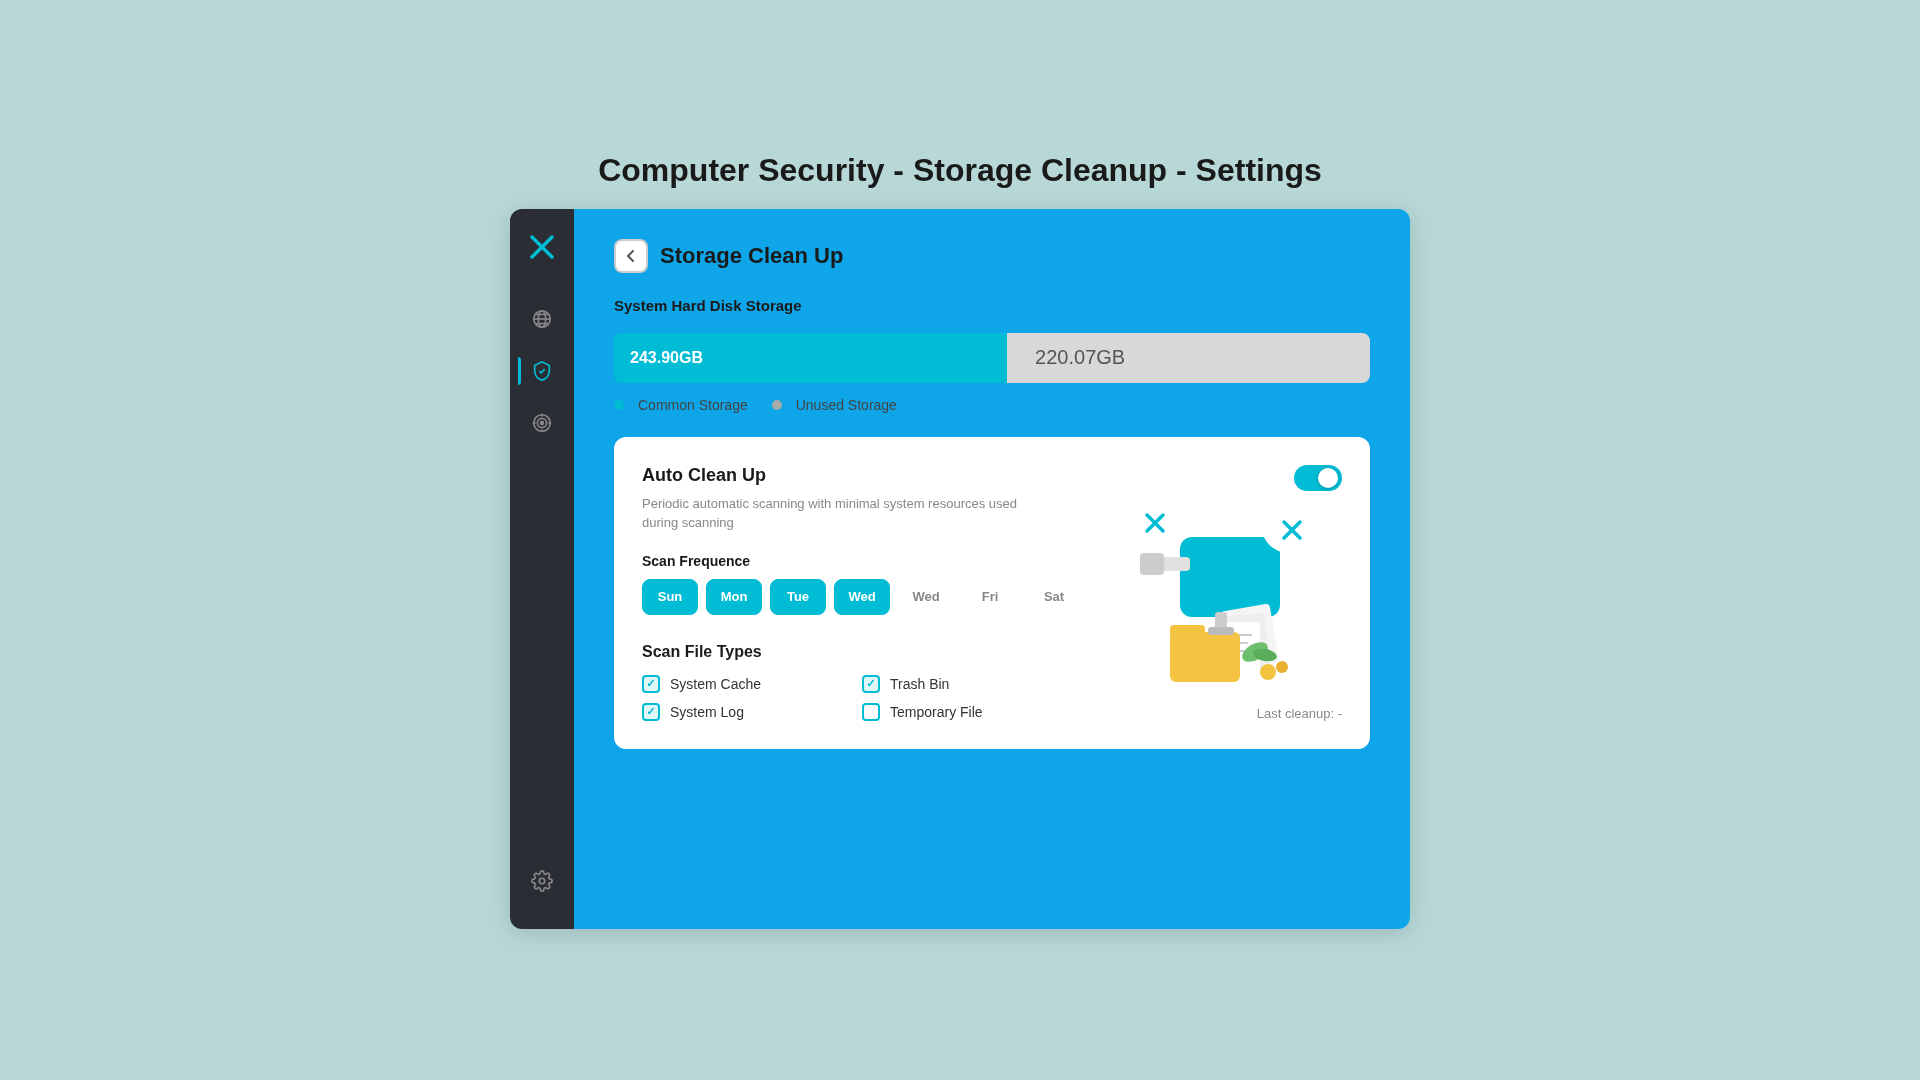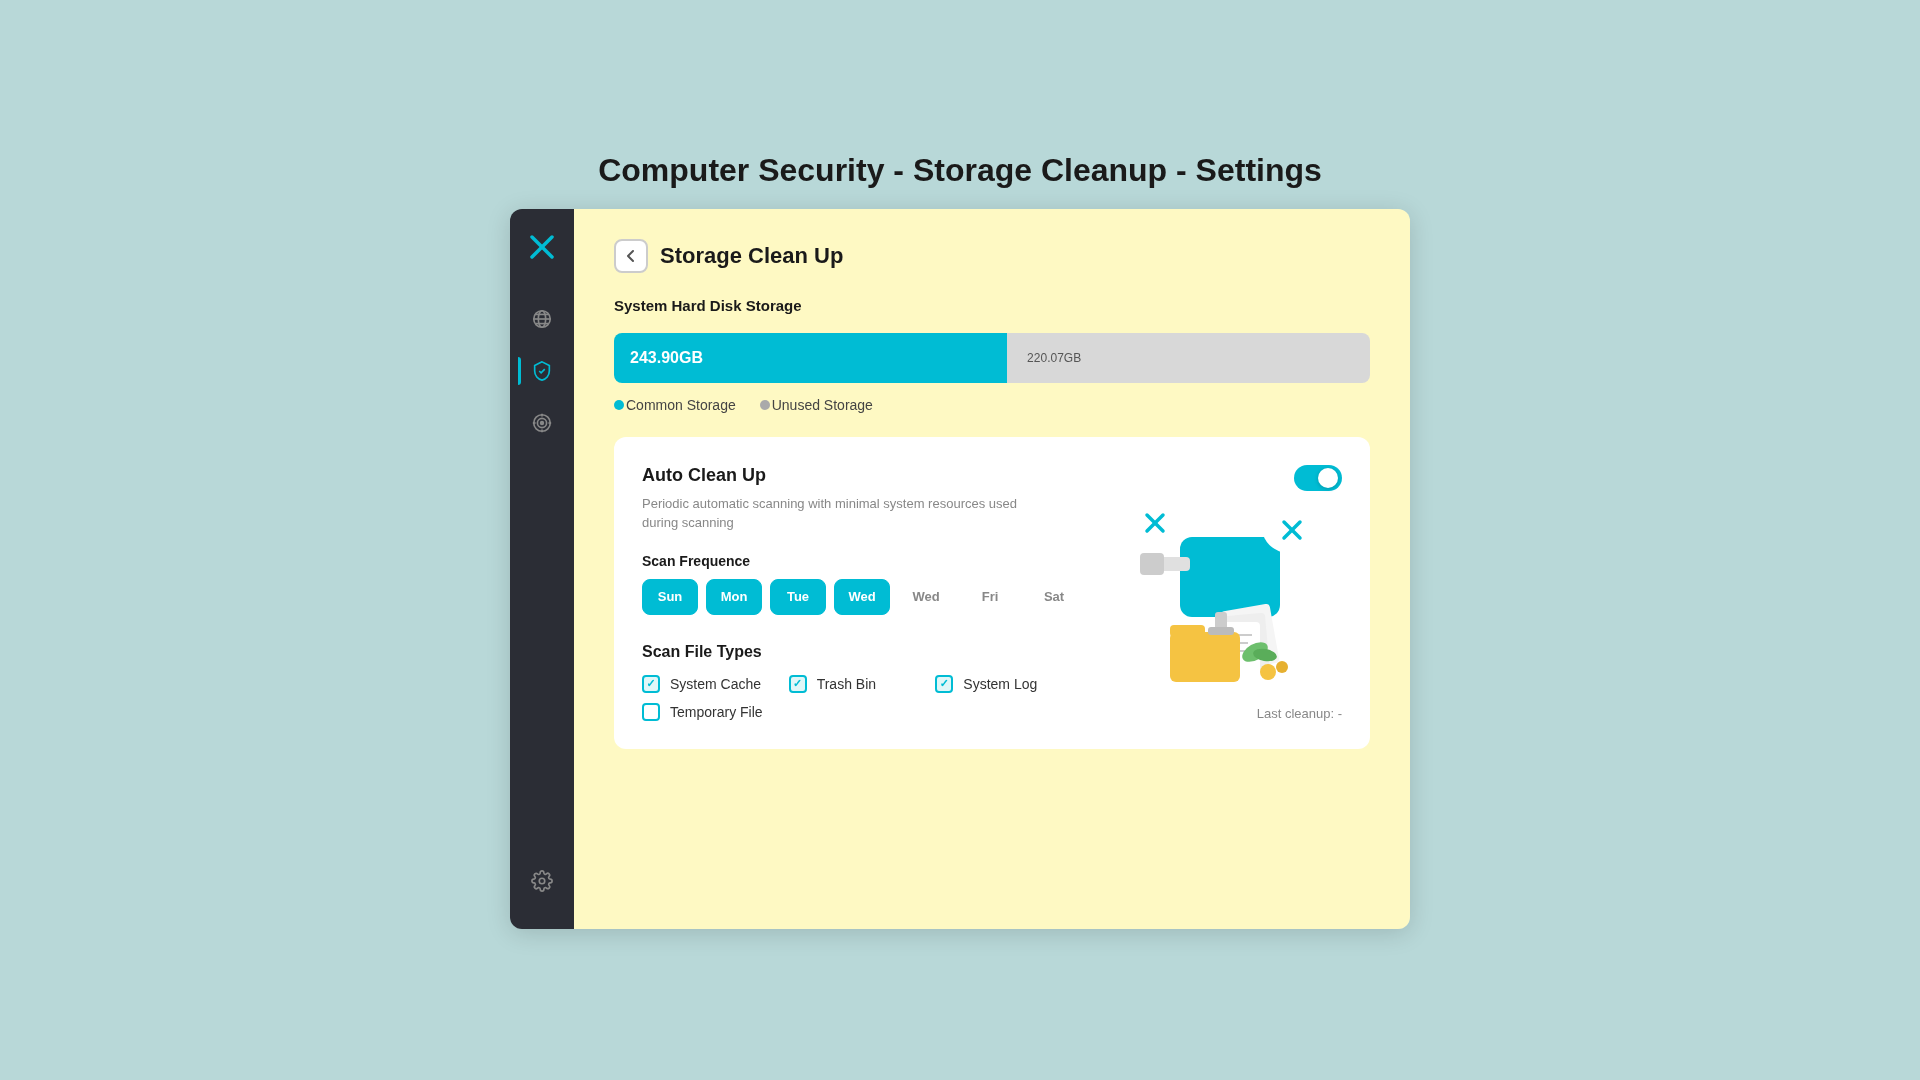--- a/index.html
+++ b/index.html
@@ -74,21 +74,21 @@
       transform: translateY(-50%);
       width: 3px;
       height: 28px;
       background: #00bcd4;
       border-radius: 0 3px 3px 0;
     }
     .sidebar-spacer { flex: 1; }
     
     .main-content {
       flex: 1;
-      background: #fef9c3;
+      background: #0ea5e9;
       overflow-y: auto;
       padding: 30px 40px;
     }
     
     .header {
       display: flex;
       align-items: center;
       gap: 12px;
       margin-bottom: 24px;
     }
@@ -133,34 +133,34 @@
       padding-left: 16px;
       color: white;
       font-size: 16px;
       font-weight: 600;
     }
     .storage-bar-free {
       background: #d8d8d8;
       flex: 1;
       display: flex;
       align-items: center;
-      padding-left: 20px;
+      padding-left: 28px;
       color: #555;
-      font-size: 12px;
+      font-size: 20px;
       font-weight: 500;
     }
     .storage-legend {
       display: flex;
       gap: 24px;
       margin-bottom: 24px;
     }
     .legend-item {
       display: flex;
       align-items: center;
-      gap: 2px;
+      gap: 14px;
       font-size: 14px;
       color: #444;
     }
     .legend-dot {
       width: 10px;
       height: 10px;
       border-radius: 50%;
     }
     .legend-dot.common { background: #00bcd4; }
     .legend-dot.unused { background: #aaa; }
@@ -245,21 +245,21 @@
     }
     
     .file-types-title {
       font-size: 16px;
       font-weight: 700;
       color: #1a1a1a;
       margin-bottom: 14px;
     }
     .file-types-grid {
       display: grid;
-      grid-template-columns: 1fr 1fr 1fr;
+      grid-template-columns: 1fr 1fr;
       gap: 10px 20px;
       max-width: 420px;
     }
     .checkbox-item {
       display: flex;
       align-items: center;
       gap: 10px;
       font-size: 14px;
       color: #333;
       cursor: pointer;

